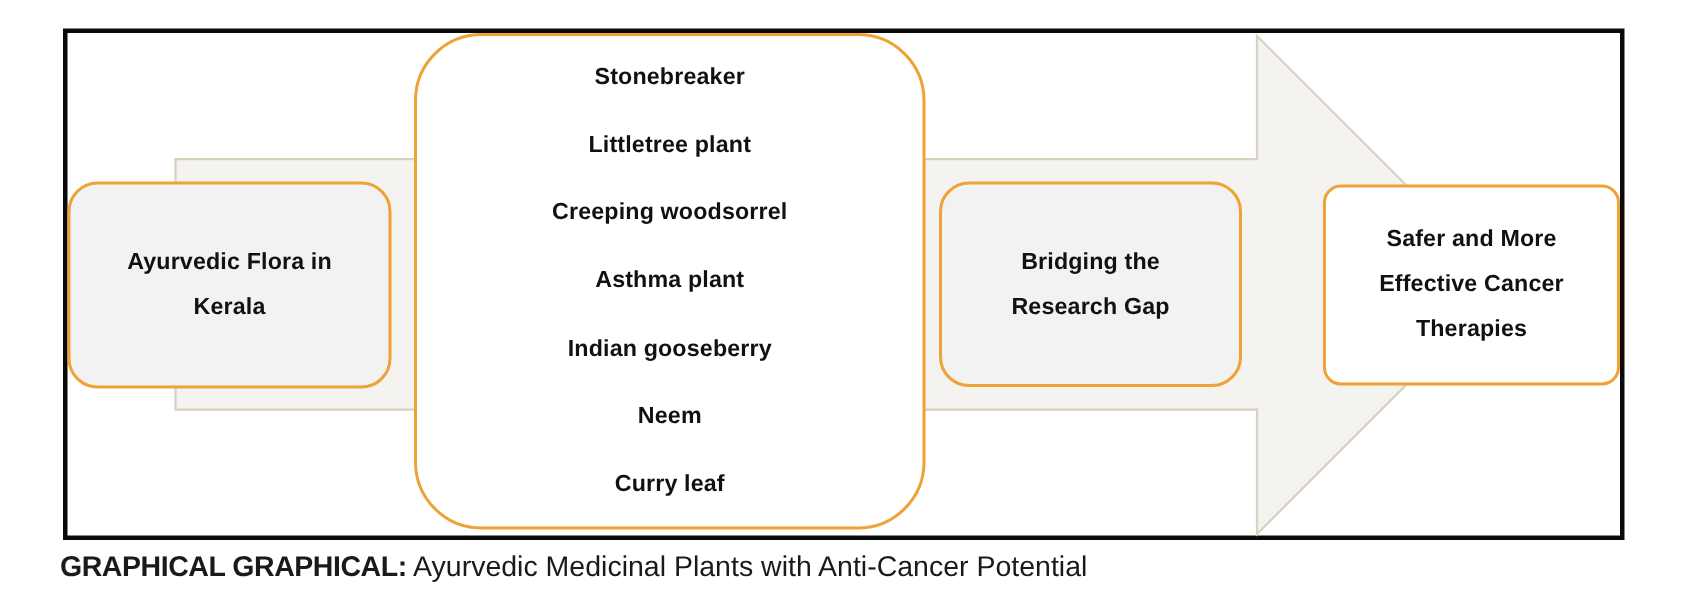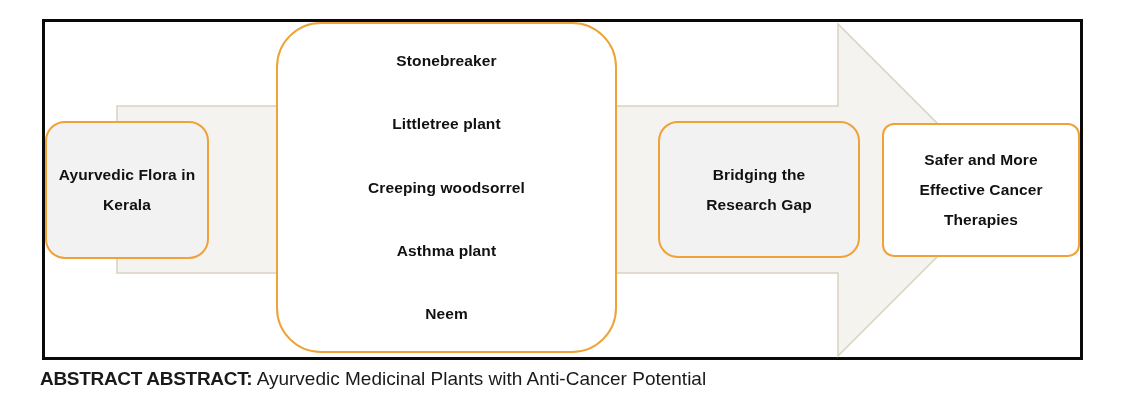--- a/index.html
+++ b/index.html
@@ -46,21 +46,21 @@
     font-size: 15.5px;
     line-height: 30px;
     letter-spacing: 0.1px;
   }
   .node-gray { background: #F2F2F2; }
   .node-white { background: #FFFFFF; }
 
   .node-source {
     left: 45px;
     top: 121px;
-    width: 164px;
+    width: 216px;
     height: 138px;
     border-radius: 20px;
   }
   .node-source .node-label { max-width: 155px; }
 
   .node-plants {
     left: 276px;
     top: 22px;
     width: 341px;
     height: 331px;
@@ -82,21 +82,21 @@
     display: flex;
     align-items: center;
     justify-content: center;
     font-weight: bold;
     font-size: 15.5px;
     color: #111111;
     letter-spacing: 0.1px;
   }
 
   .node-gap {
-    left: 658px;
+    left: 626px;
     top: 121px;
     width: 202px;
     height: 137px;
     border-radius: 20px;
   }
   .node-gap .node-label { max-width: 125px; }
 
   .node-outcome {
     left: 882px;
     top: 123px;
@@ -134,30 +134,32 @@
   <div class="node node-gray node-source">
     <div class="node-label">Ayurvedic Flora in Kerala</div>
   </div>
 
   <div class="node node-white node-plants">
     <div class="plants-list">
         <div class="list-item">Stonebreaker</div>
         <div class="list-item">Littletree plant</div>
         <div class="list-item">Creeping woodsorrel</div>
         <div class="list-item">Asthma plant</div>
+        <div class="list-item">Indian gooseberry</div>
         <div class="list-item">Neem</div>
+        <div class="list-item">Curry leaf</div>
       </div>
   </div>
 
   <div class="node node-gray node-gap">
     <div class="node-label">Bridging the Research Gap</div>
   </div>
 
   <div class="node node-white node-outcome">
     <div class="node-label">Safer and More Effective Cancer Therapies</div>
   </div>
 
   <div class="caption">
-    <span class="caption-heading">ABSTRACT ABSTRACT:</span>
+    <span class="caption-heading">GRAPHICAL GRAPHICAL:</span>
     <span class="caption-text">Ayurvedic Medicinal Plants with Anti-Cancer Potential</span>
   </div>
 
 </div>
 
 </body></html>

